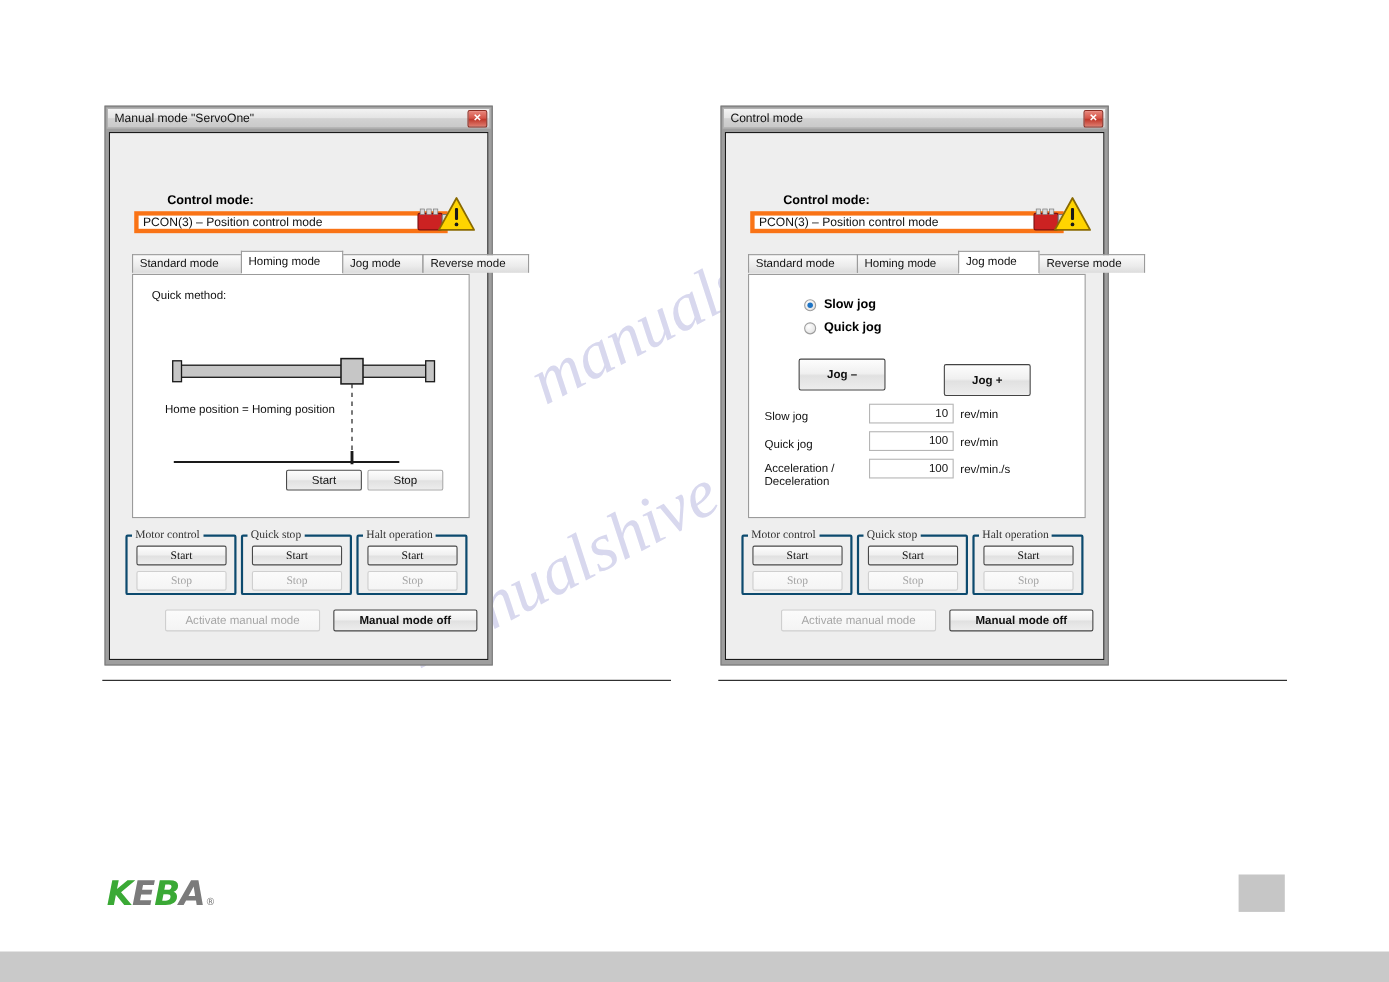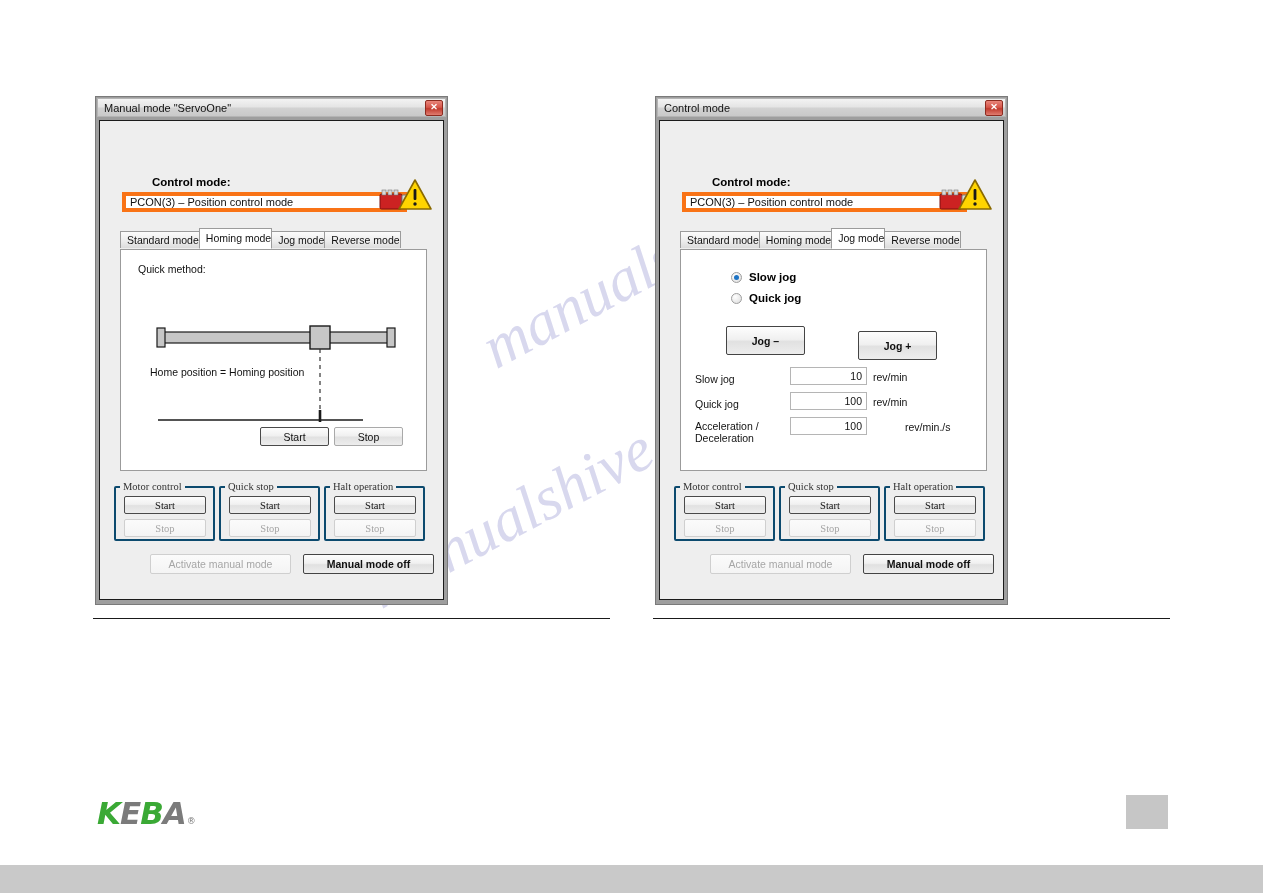--- a/index.html
+++ b/index.html
@@ -116,21 +116,21 @@
 
   
   .tabstrip { position: absolute; display: flex; align-items: flex-end; }
   .tab {
     font-size: 10.5px;
     color: #111;
     background: linear-gradient(to bottom, #fbfbfb 0%, #ececec 60%, #dcdcdc 100%);
     border: 1px solid #9b9b9b;
     border-bottom: none;
     box-sizing: border-box;
-    padding: 3px 0 3px 6px;
+    padding: 3px 20px 3px 6px;
     height: 17px;
     line-height: 11px;
     margin-right: -1px;
     position: relative;
     z-index: 1;
     cursor: pointer;
     white-space: nowrap;
   }
   .tab.active {
     background: #ffffff;
@@ -420,21 +420,21 @@
           <div class="txtbox" style="left:109px; top:117px; width:77px; height:18px;">10</div>
           <div class="lbl" style="left:192px; top:121px;">rev/min</div>
 
           <div class="lbl" style="left:14px; top:148px;">Quick jog</div>
           <div class="txtbox" style="left:109px; top:142px; width:77px; height:18px;">100</div>
           <div class="lbl" style="left:192px; top:146px;">rev/min</div>
 
           <div class="lbl" style="left:14px; top:170px;">Acceleration /</div>
           <div class="lbl" style="left:14px; top:182px;">Deceleration</div>
           <div class="txtbox" style="left:109px; top:167px; width:77px; height:18px;">100</div>
-          <div class="lbl" style="left:192px; top:171px;margin-left:32px;">rev/min./s</div>
+          <div class="lbl" style="left:192px; top:171px;">rev/min./s</div>
         </div>
 
         <div class="group" style="left:8px; top:360px; width:101px; height:55px;">
           <div class="group-title">Motor control</div>
           <div class="btn default" style="left:8px; top:8px; width:82px; height:18px;">Start</div>
           <div class="btn disabled" style="left:8px; top:31px; width:82px; height:18px;">Stop</div>
         </div>
 
         <div class="group" style="left:113px; top:360px; width:101px; height:55px;">
           <div class="group-title">Quick stop</div>

